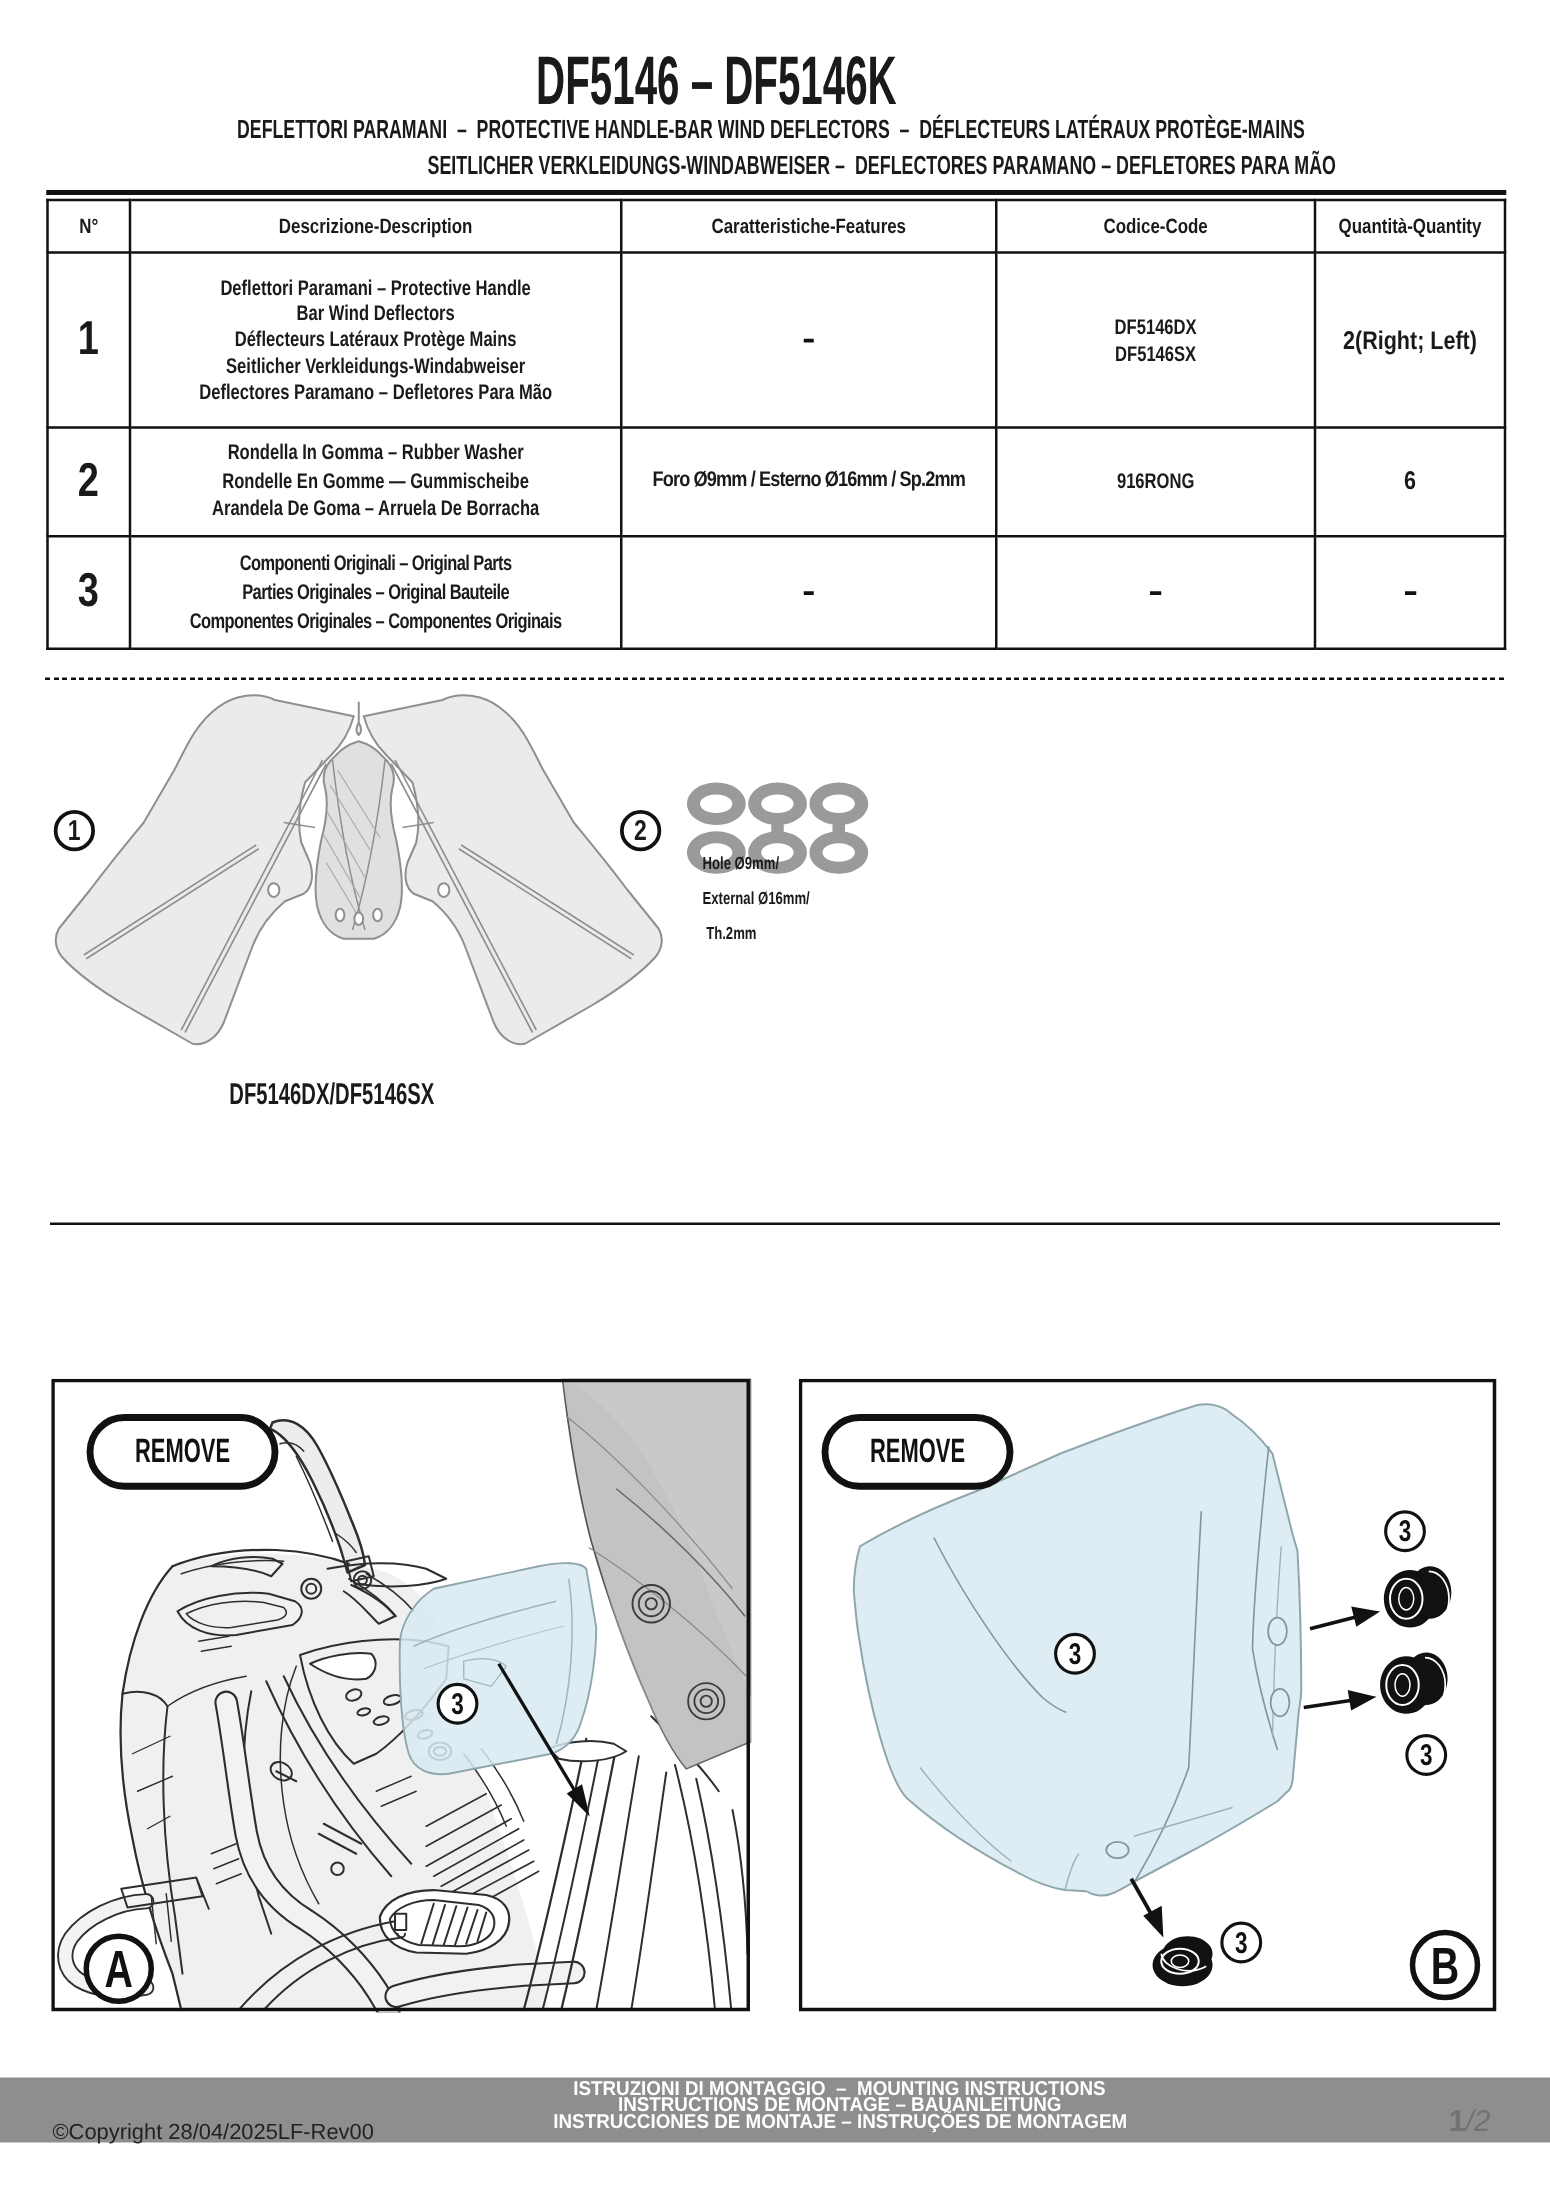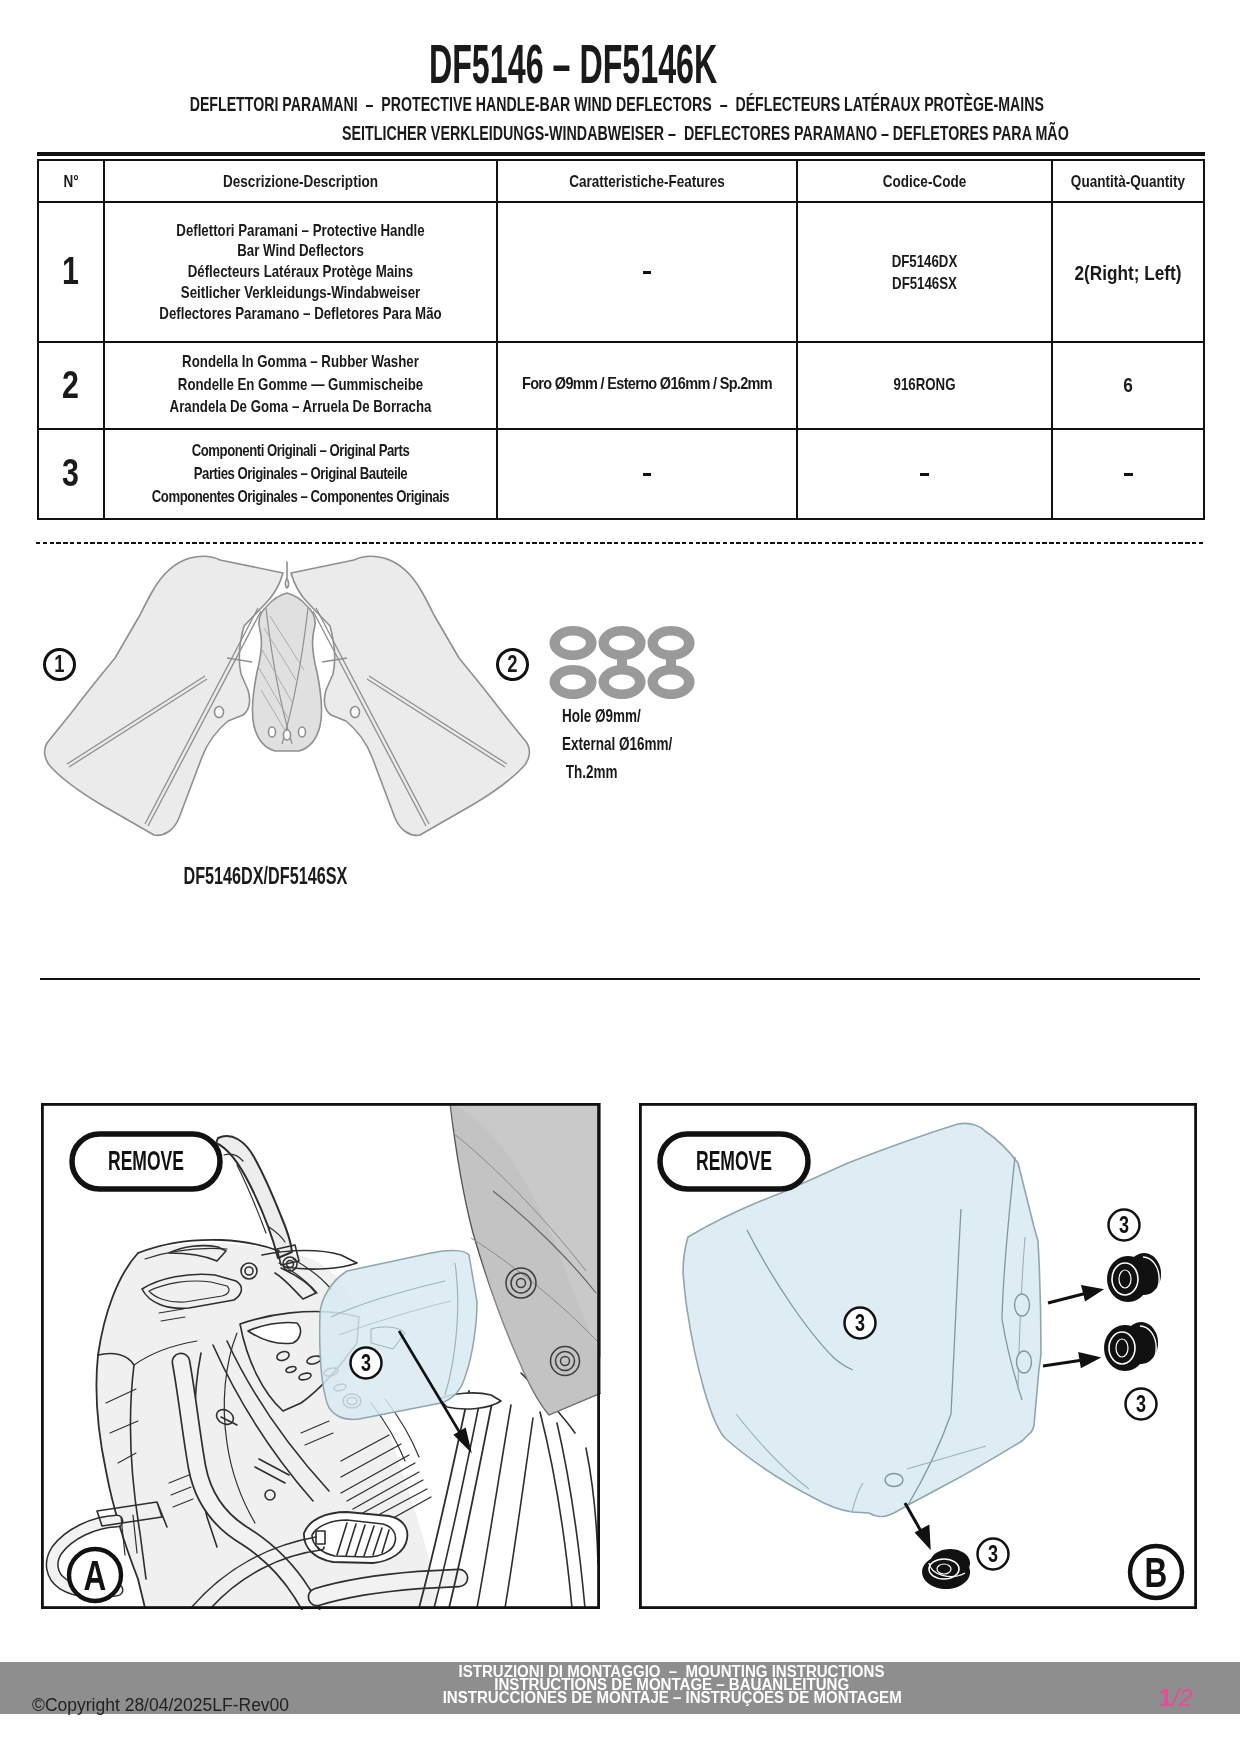--- a/index.html
+++ b/index.html
@@ -200,21 +200,21 @@
       <rect x="72" y="40" width="10" height="15"></rect>
       <rect x="121" y="40" width="10" height="15"></rect>
       <path d="M 28,11 a 23.5,17 0 1,0 0.1,0 Z M 28,20.5 a 13,7.5 0 1,1 -0.1,0 Z"></path>
       <path d="M 77,11 a 23.5,17 0 1,0 0.1,0 Z M 77,20.5 a 13,7.5 0 1,1 -0.1,0 Z"></path>
       <path d="M 126,11 a 23.5,17 0 1,0 0.1,0 Z M 126,20.5 a 13,7.5 0 1,1 -0.1,0 Z"></path>
       <path d="M 28,50 a 23.5,17 0 1,0 0.1,0 Z M 28,59.5 a 13,7.5 0 1,1 -0.1,0 Z"></path>
       <path d="M 77,50 a 23.5,17 0 1,0 0.1,0 Z M 77,59.5 a 13,7.5 0 1,1 -0.1,0 Z"></path>
       <path d="M 126,50 a 23.5,17 0 1,0 0.1,0 Z M 126,59.5 a 13,7.5 0 1,1 -0.1,0 Z"></path>
     </g>
   </svg>
-  <div class="abs b" style="left:562px;top:702px;font-size:18px;line-height:28px;">
+  <div class="abs b" style="left:562px;top:676px;font-size:14px;line-height:28px;">
     <span class="c" style="transform-origin:0 50%;transform:scaleX(0.75);">Hole Ø9mm/</span><br>
     <span class="c" style="transform-origin:0 50%;transform:scaleX(0.75);">External Ø16mm/</span><br>
     <span class="c" style="transform-origin:0 50%;transform:scaleX(0.75);">&nbsp;Th.2mm</span>
   </div>
 
   <div class="abs" style="left:40px;top:978px;width:1160px;height:2px;background:#111;"></div>
 
   <svg class="abs" style="left:41px;top:1103px;" width="560" height="507" viewBox="0 0 560 507">
     <g stroke="#2e2e2e" stroke-width="1.6" fill="none" stroke-linejoin="round" stroke-linecap="round">
 
@@ -427,16 +427,16 @@
 
     <rect x="1.4" y="1.4" width="555.2" height="503.2" fill="none" stroke="#111" stroke-width="2.8"></rect>
   </svg>
 
   <div class="abs" style="left:0;top:1662px;width:1240px;height:52px;background:#8e8e8e;"></div>
   <div class="abs" style="left:52px;top:1664.5px;width:1240px;text-align:center;color:#fff;font-weight:bold;line-height:13.4px;">
     <span class="c" style="font-size:16px;transform:scaleX(0.94);">ISTRUZIONI DI MONTAGGIO&nbsp; –&nbsp; MOUNTING INSTRUCTIONS</span><br>
     <span class="c" style="font-size:16px;transform:scaleX(0.94);">INSTRUCTIONS DE MONTAGE – BAUANLEITUNG</span><br>
     <span class="c" style="font-size:16px;transform:scaleX(0.94);">INSTRUCCIONES DE MONTAJE – INSTRUÇÕES DE MONTAGEM</span>
   </div>
-  <div class="abs" style="left:32px;top:1695px;font-size:17.5px;color:#222;">©Copyright 28/04/2025LF-Rev00</div>
-  <div class="abs" style="left:1159px;top:1684px;font-size:24px;color:#ec4899;"><span class="b">1</span><span style="font-style:italic;">/2</span></div>
+  <div class="abs" style="left:42px;top:1695px;font-size:17.5px;color:#222;">©Copyright 28/04/2025LF-Rev00</div>
+  <div class="abs" style="left:1159px;top:1684px;font-size:24px;color:#737373;"><span class="b">1</span><span style="font-style:italic;">/2</span></div>
 
 </div>
 
 </body></html>

